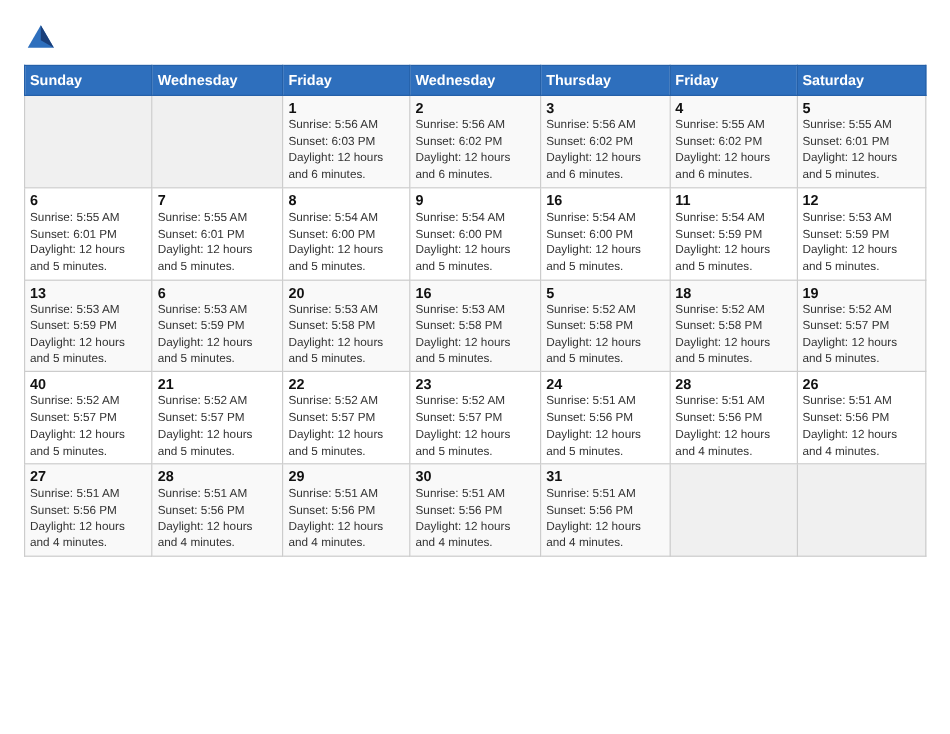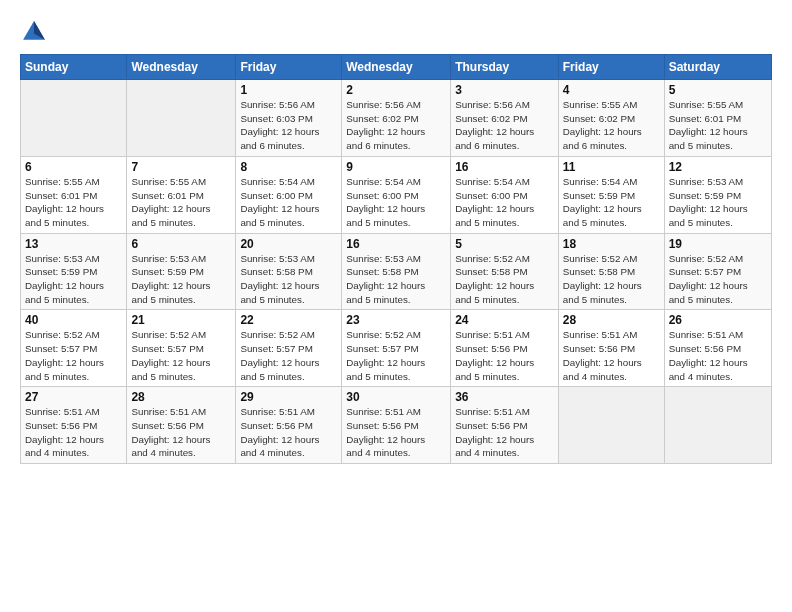--- a/index.html
+++ b/index.html
@@ -347,21 +347,21 @@
 and 4 minutes.</div>
           </td>
           <td>
             <span class="day-num">30</span>
             <div class="day-detail" style="white-space: pre-line;">Sunrise: 5:51 AM
 Sunset: 5:56 PM
 Daylight: 12 hours
 and 4 minutes.</div>
           </td>
           <td>
-            <span class="day-num">36</span>
+            <span class="day-num">31</span>
             <div class="day-detail" style="white-space: pre-line;">Sunrise: 5:51 AM
 Sunset: 5:56 PM
 Daylight: 12 hours
 and 4 minutes.</div>
           </td>
           <td class="empty-cell"></td>
           <td class="empty-cell"></td>
         </tr>
       </tbody>
   </table>

